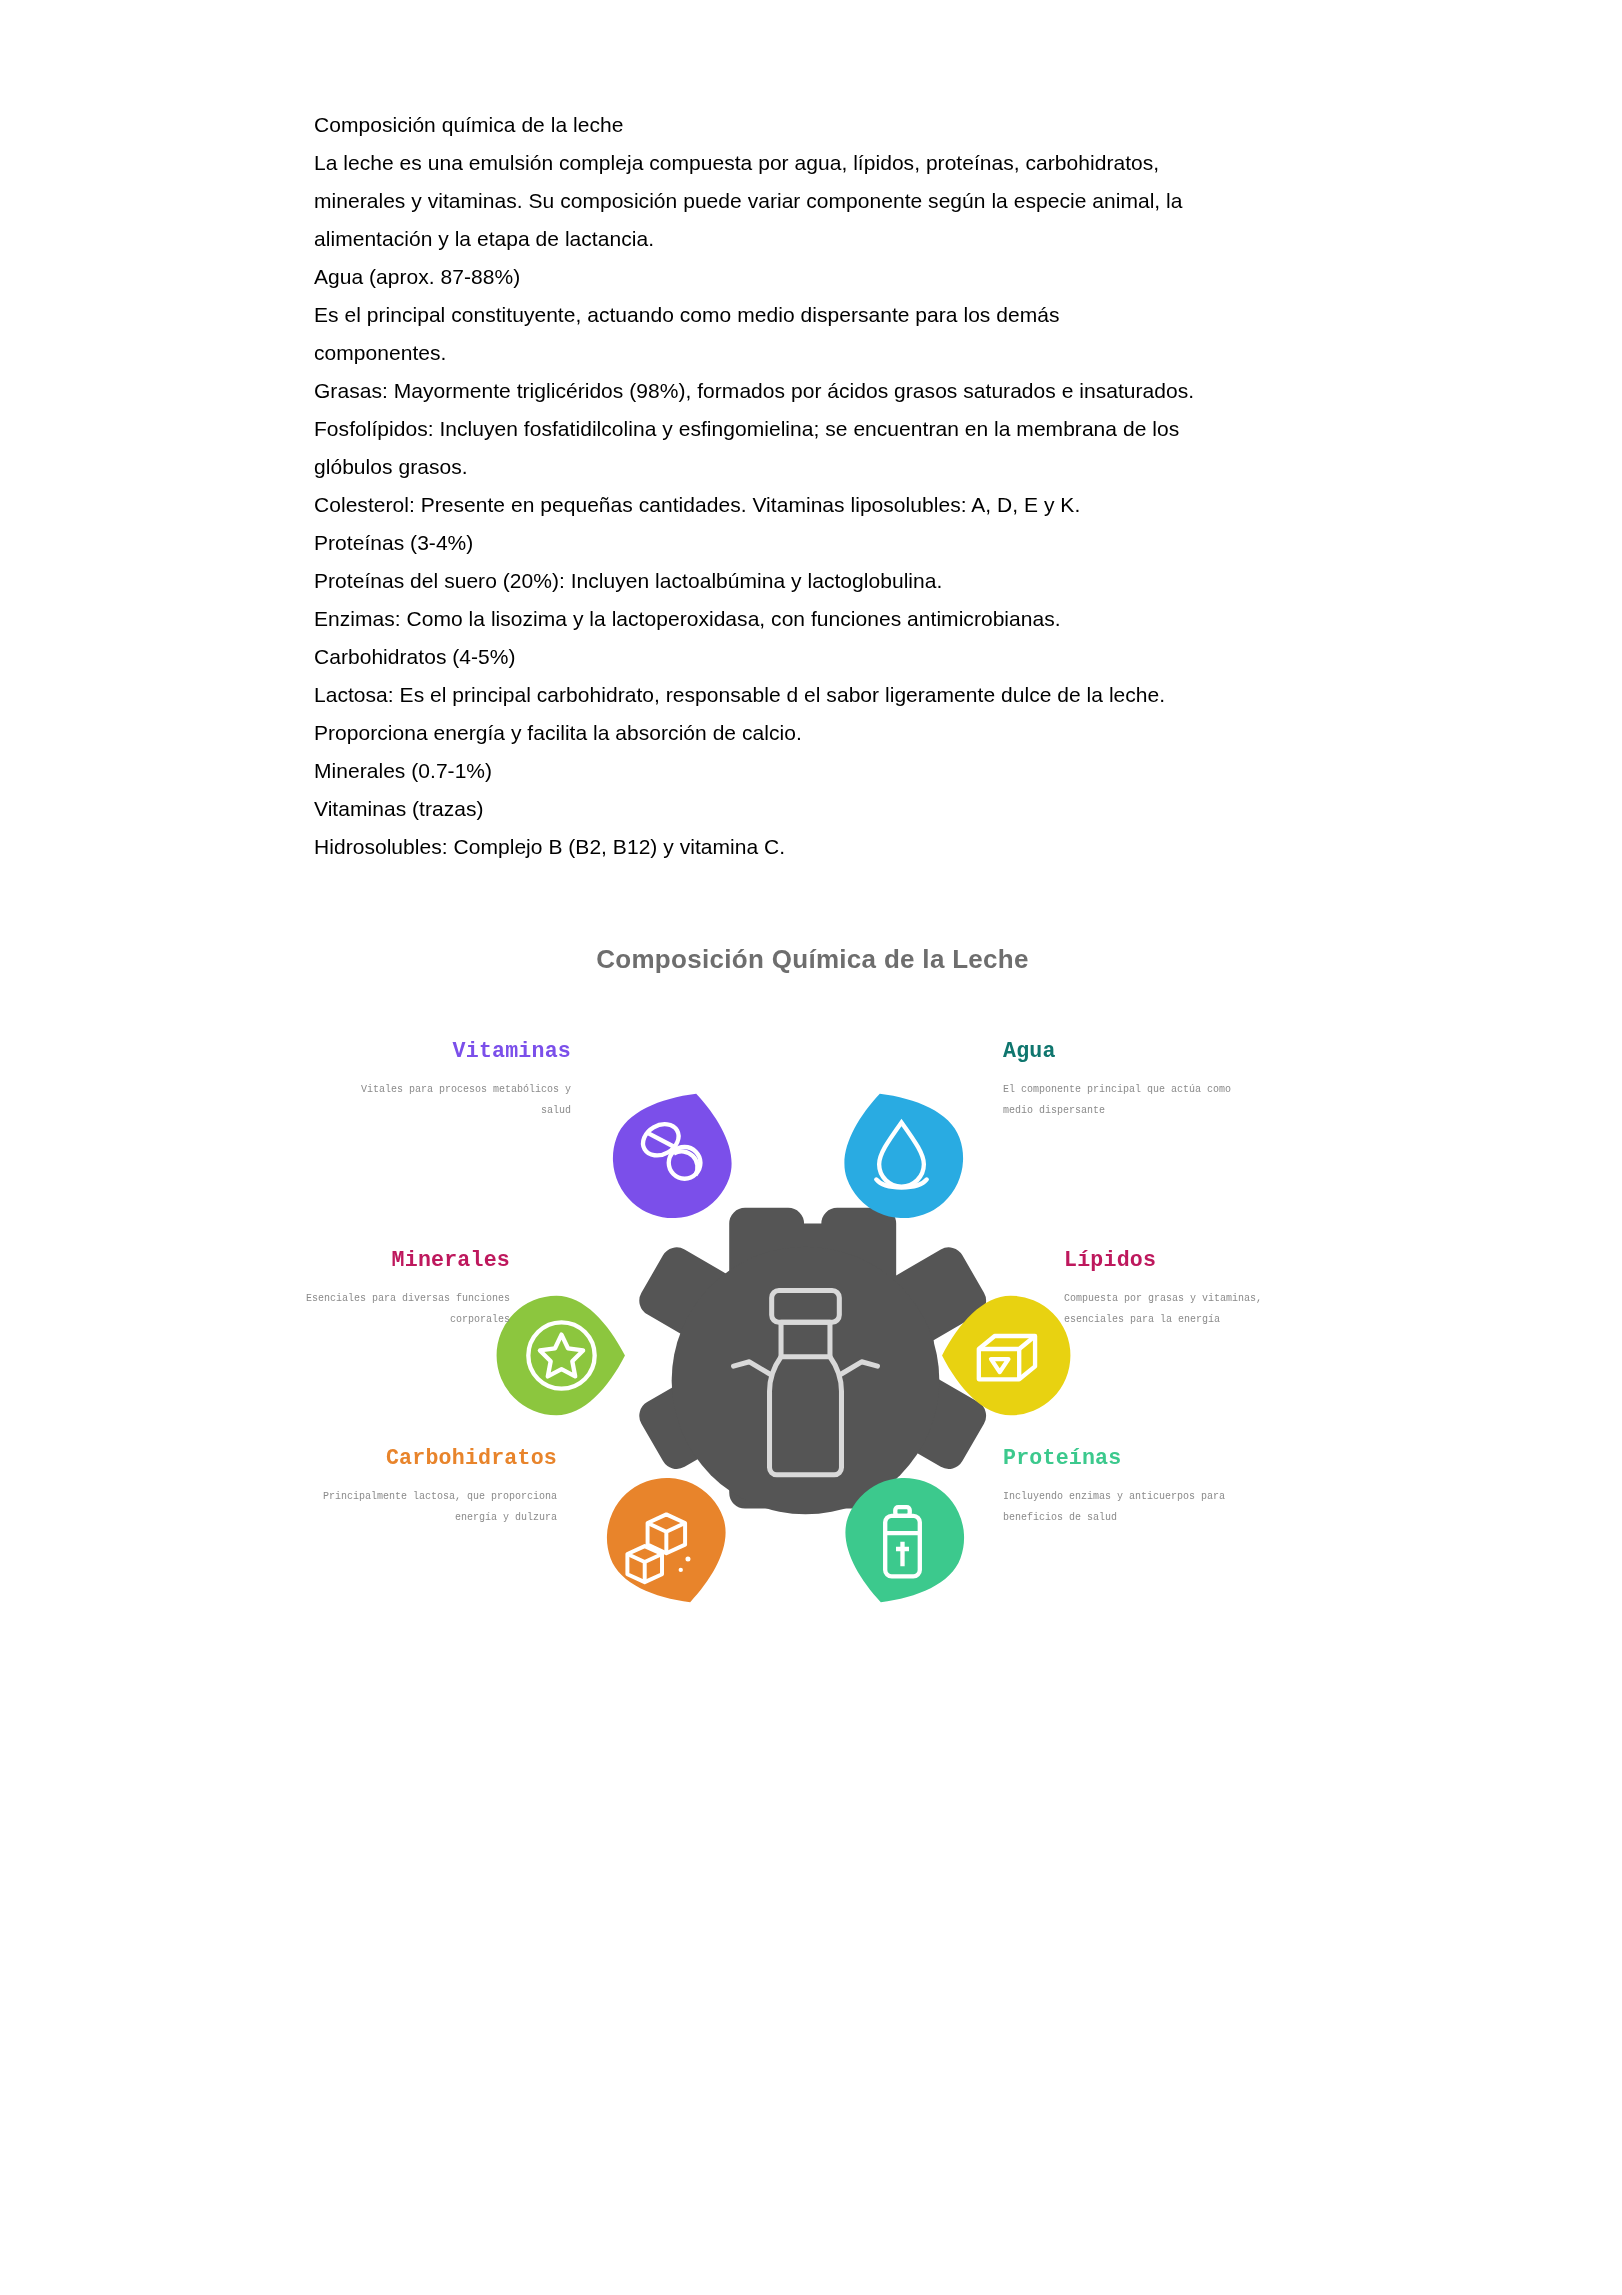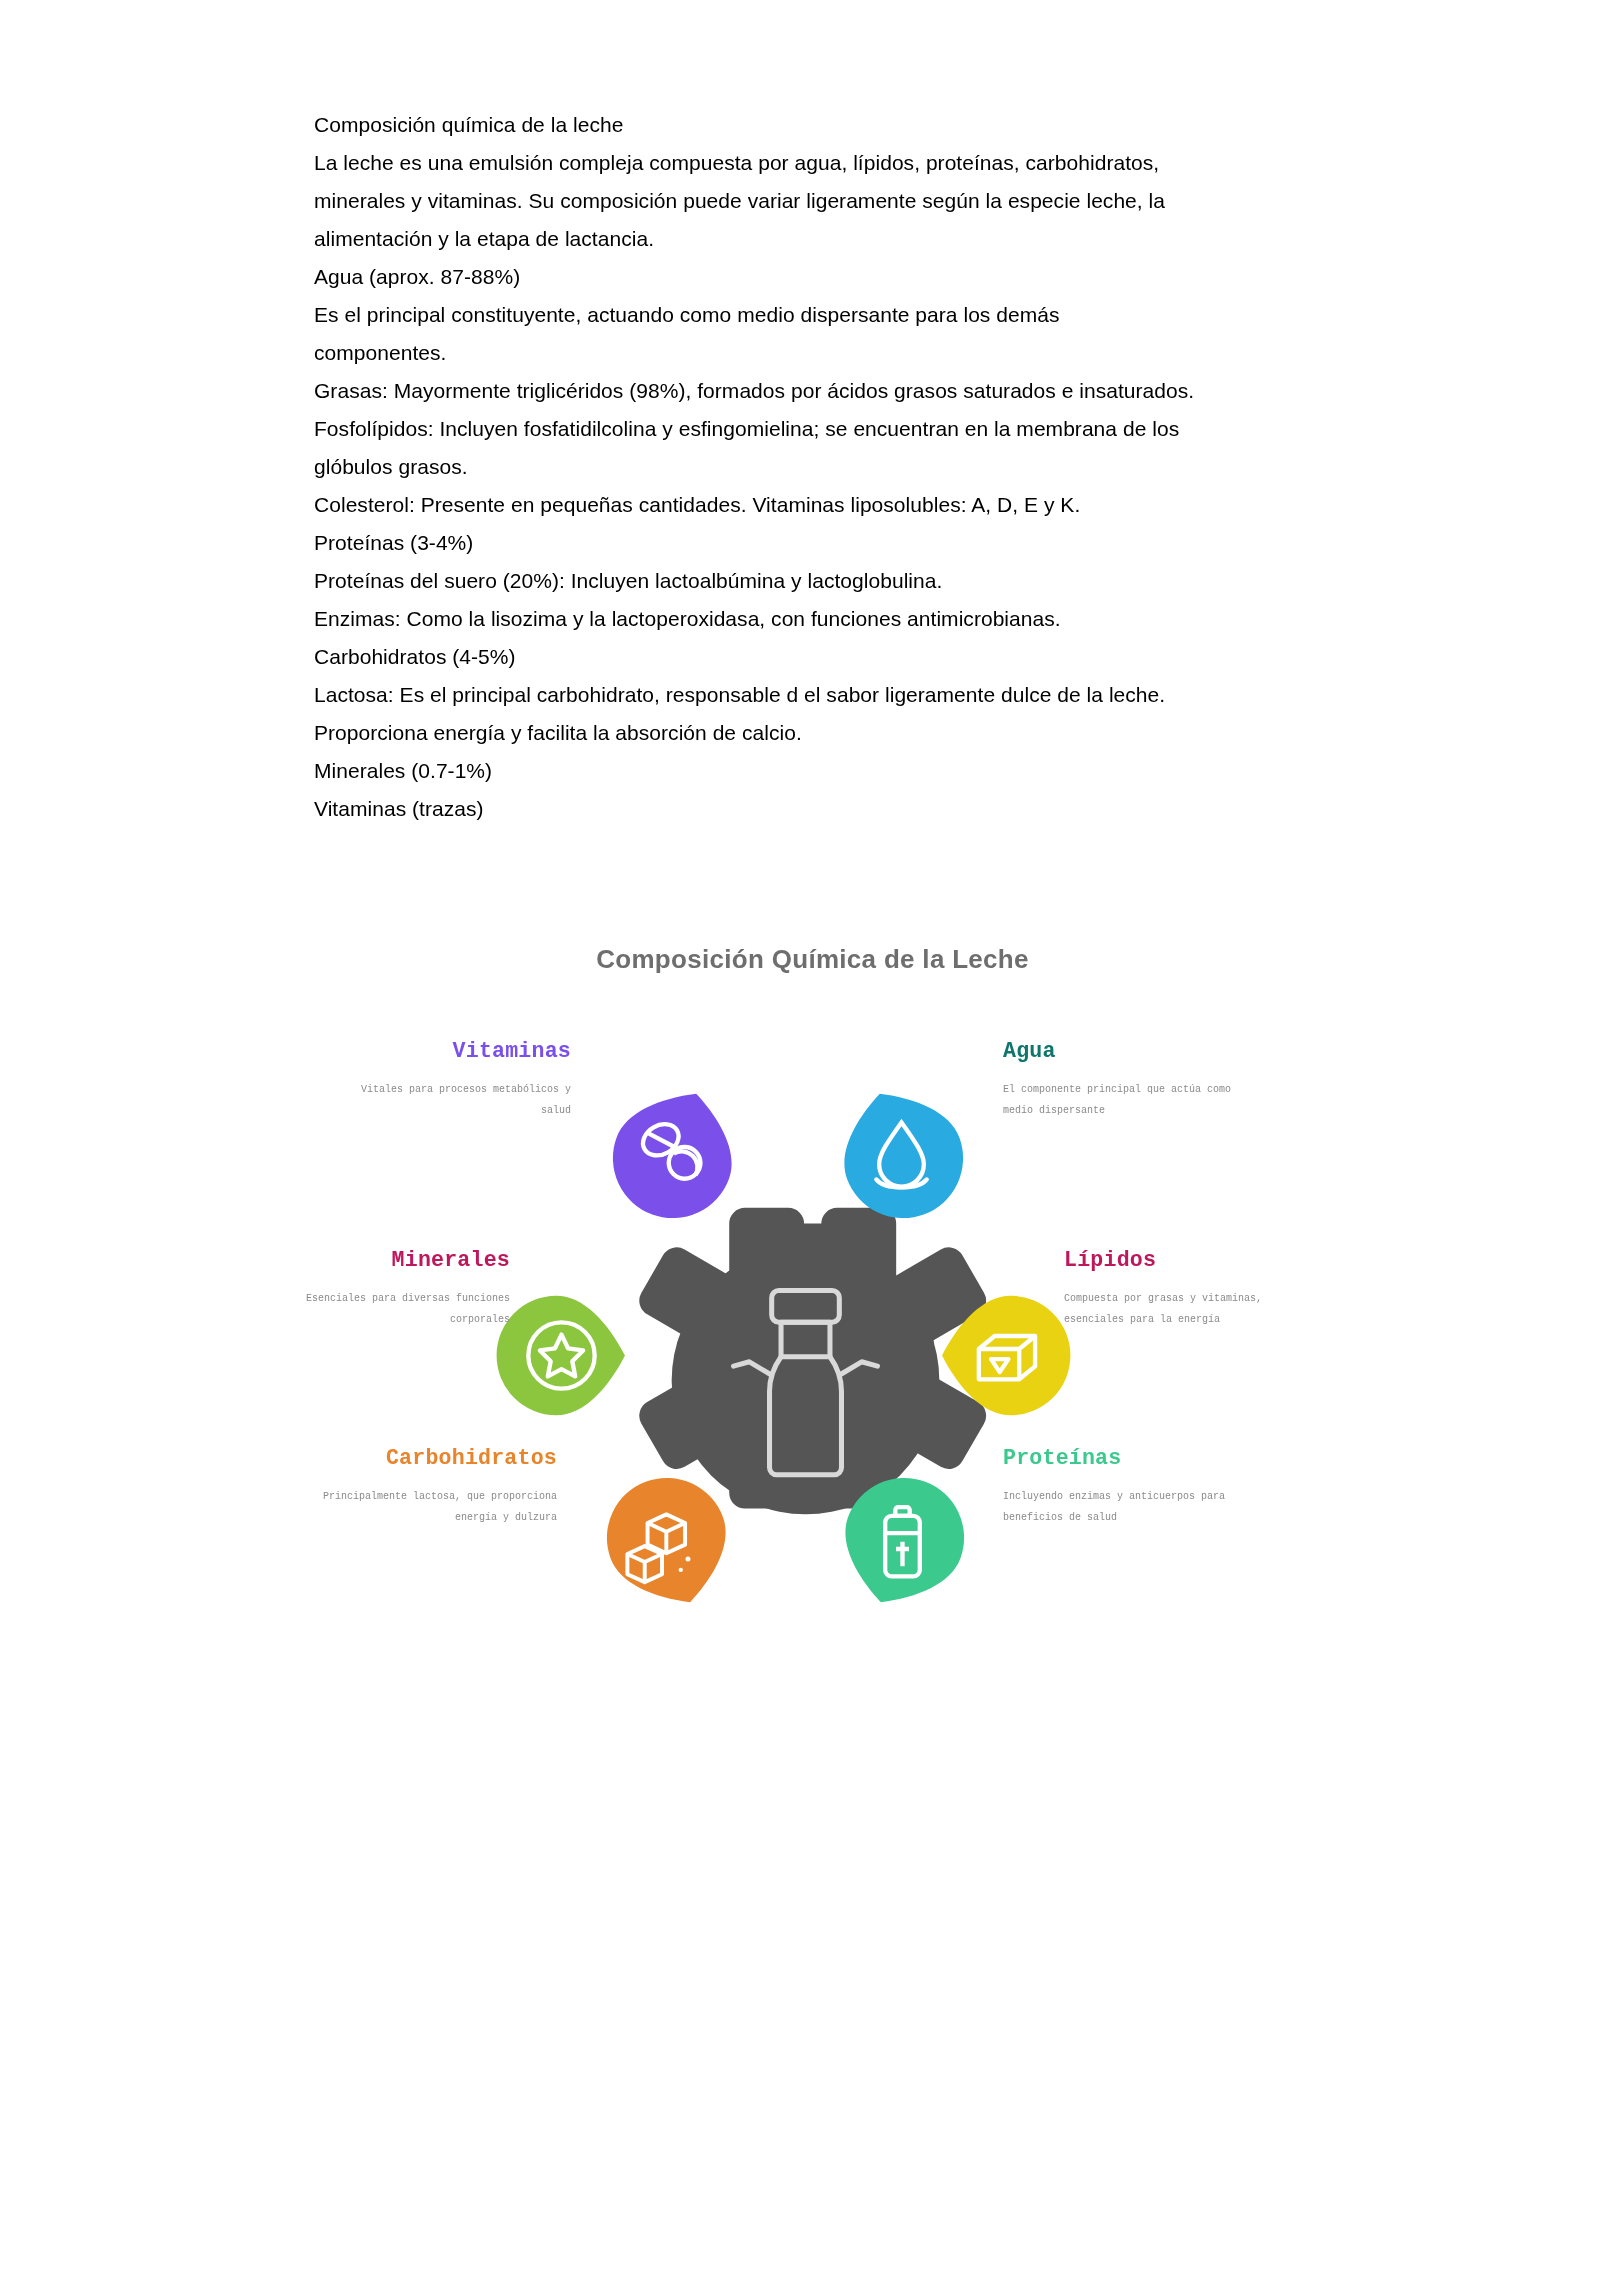--- a/index.html
+++ b/index.html
@@ -107,37 +107,38 @@
   .grp-proteinas     { left: 701px; top: 548px; }
 </style>
 </head>
 <body>
 
 <div class="page">
 
   <div class="doc-text">
     <div class="doc-line">Composición química de la leche</div>
     <div class="doc-line">La leche es una emulsión compleja compuesta por agua, lípidos, proteínas, carbohidratos,</div>
-    <div class="doc-line">minerales y vitaminas. Su composición puede variar ligeramente según la especie leche, la</div>
+    <div class="doc-line">minerales y vitaminas. Su composición puede variar componente según la especie animal, la</div>
     <div class="doc-line">alimentación y la etapa de lactancia.</div>
     <div class="doc-line">Agua (aprox. 87-88%)</div>
     <div class="doc-line">Es el principal constituyente, actuando como medio dispersante para los demás</div>
     <div class="doc-line">componentes.</div>
     <div class="doc-line">Grasas: Mayormente triglicéridos (98%), formados por ácidos grasos saturados e insaturados.</div>
     <div class="doc-line">Fosfolípidos: Incluyen fosfatidilcolina y esfingomielina; se encuentran en la membrana de los</div>
     <div class="doc-line">glóbulos grasos.</div>
     <div class="doc-line">Colesterol: Presente en pequeñas cantidades. Vitaminas liposolubles: A, D, E y K.</div>
     <div class="doc-line">Proteínas (3-4%)</div>
     <div class="doc-line">Proteínas del suero (20%): Incluyen lactoalbúmina y lactoglobulina.</div>
     <div class="doc-line">Enzimas: Como la lisozima y la lactoperoxidasa, con funciones antimicrobianas.</div>
     <div class="doc-line">Carbohidratos (4-5%)</div>
     <div class="doc-line">Lactosa: Es el principal carbohidrato, responsable d el sabor ligeramente dulce de la leche.</div>
     <div class="doc-line">Proporciona energía y facilita la absorción de calcio.</div>
     <div class="doc-line">Minerales (0.7-1%)</div>
     <div class="doc-line">Vitaminas (trazas)</div>
+    <div class="doc-line">Hidrosolubles: Complejo B (B2, B12) y vitamina C.</div>
   </div>
 
   <div class="infographic">
 
     <div class="info-title">Composición Química de la Leche</div>
 
     <div class="gear-wrap">
       <svg viewBox="0 0 560 560" xmlns="http://www.w3.org/2000/svg">
         <g>
           <path d="M196,40 h60 a22,22 0 0 1 22,22 v0 h24 v0 a22,22 0 0 1 22,-22 h60 a22,22 0 0 1 22,22 v72

